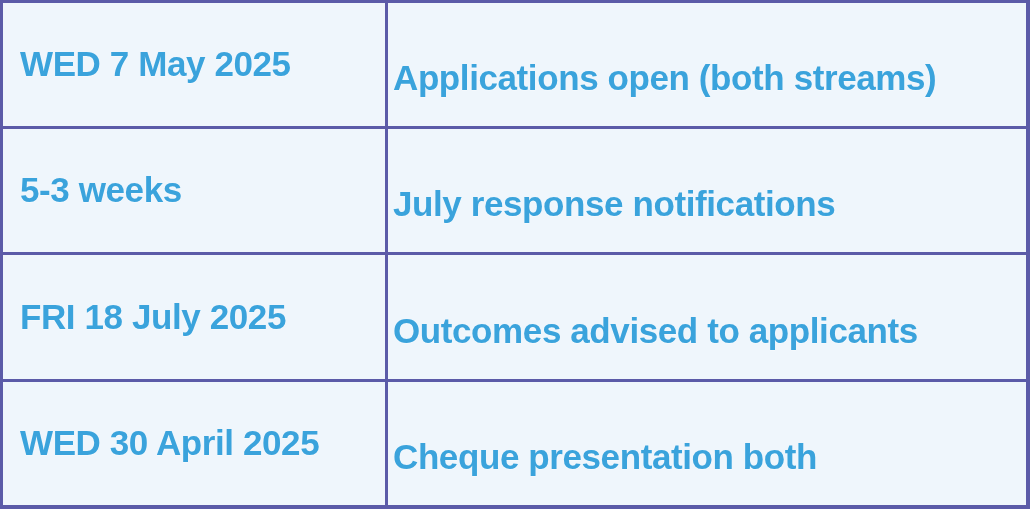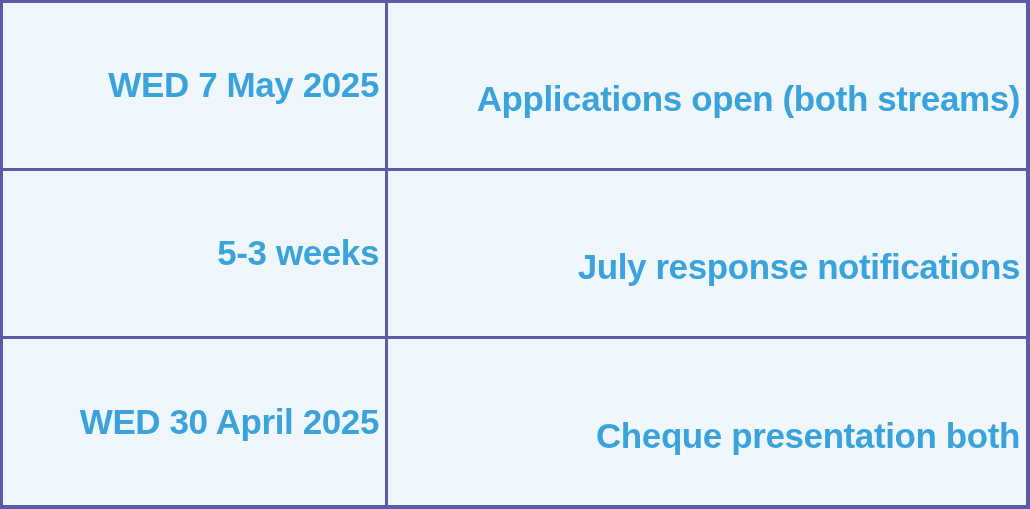--- a/index.html
+++ b/index.html
@@ -29,21 +29,20 @@
   }
   .t-cell {
     display: table-cell;
     vertical-align: middle;
     background: #eff6fc;
     border-right: 3px solid #5b5ba8;
     border-bottom: 3px solid #5b5ba8;
     height: 100px;
     overflow: hidden;
     white-space: nowrap;
-    text-align: right;
   }
   .t-row:last-child .t-cell {
     border-bottom: none;
   }
   .t-cell.col-desc {
     border-right: none;
   }
   .col-date {
     width: 382px;
   }
@@ -52,21 +51,21 @@
     color: #3aa3dc;
     font-weight: bold;
     font-size: 35px;
     letter-spacing: -0.4px;
     line-height: 1.05;
     padding-left: 17px;
     padding-right: 6px;
     text-shadow: 0 1px 0 rgba(255,255,255,0.35);
   }
   .col-desc .cell-text {
-    padding-left: 18px;
+    padding-left: 5px;
     margin-top: 28px;
   }
 </style>
 </head>
 <body>
 
 <div id="timeline-table">
 
   <div class="t-row">
     <div class="t-cell col-date">
@@ -80,20 +79,28 @@
 
   <div class="t-row">
     <div class="t-cell col-date">
       <span class="cell-text">5-3 weeks</span>
     </div>
     <div class="t-cell col-desc">
       <span class="cell-text">July response notifications</span>
     </div>
   </div>
 
+  <div class="t-row">
+    <div class="t-cell col-date">
+      <span class="cell-text">FRI 18 July 2025</span>
+    </div>
+    <div class="t-cell col-desc">
+      <span class="cell-text">Outcomes advised to applicants</span>
+    </div>
+  </div>
 
   <div class="t-row">
     <div class="t-cell col-date">
       <span class="cell-text">WED 30 April 2025</span>
     </div>
     <div class="t-cell col-desc">
       <span class="cell-text">Cheque presentation both</span>
     </div>
   </div>
 

